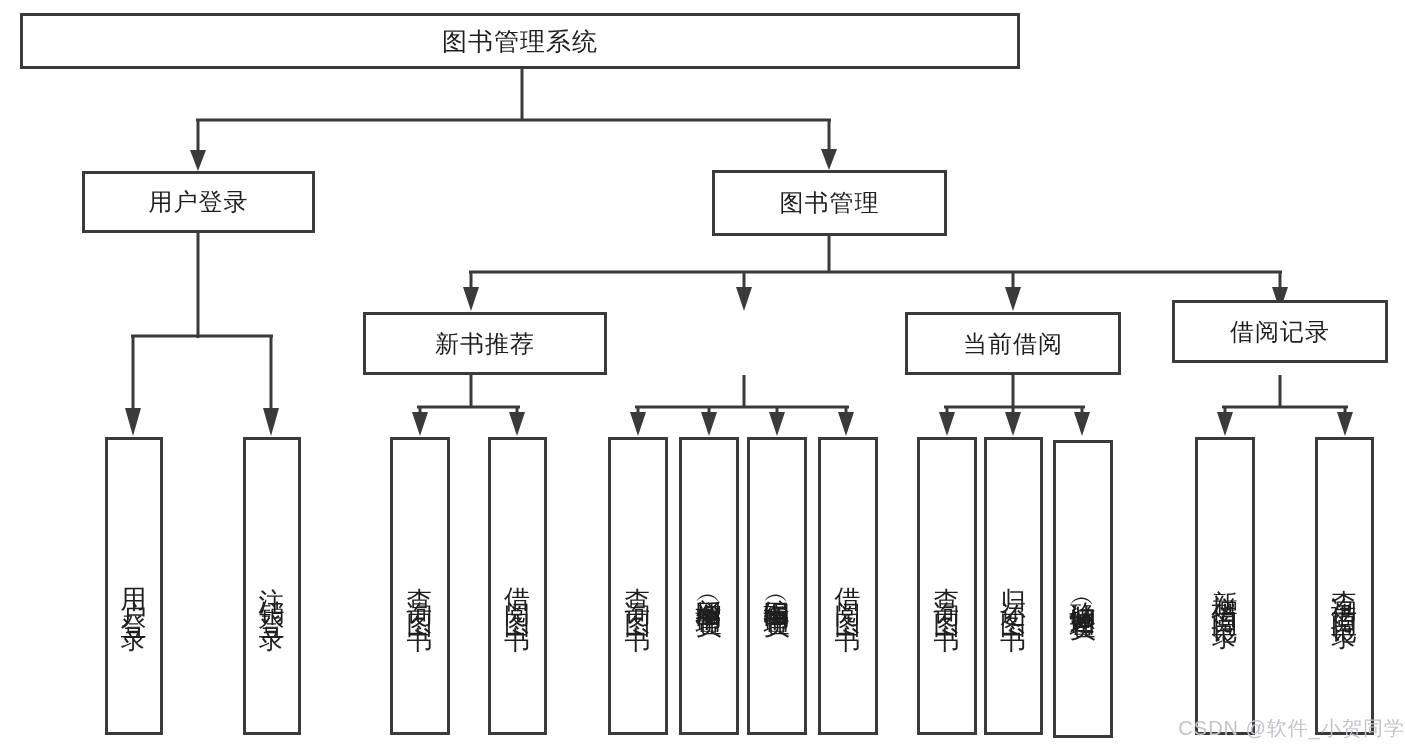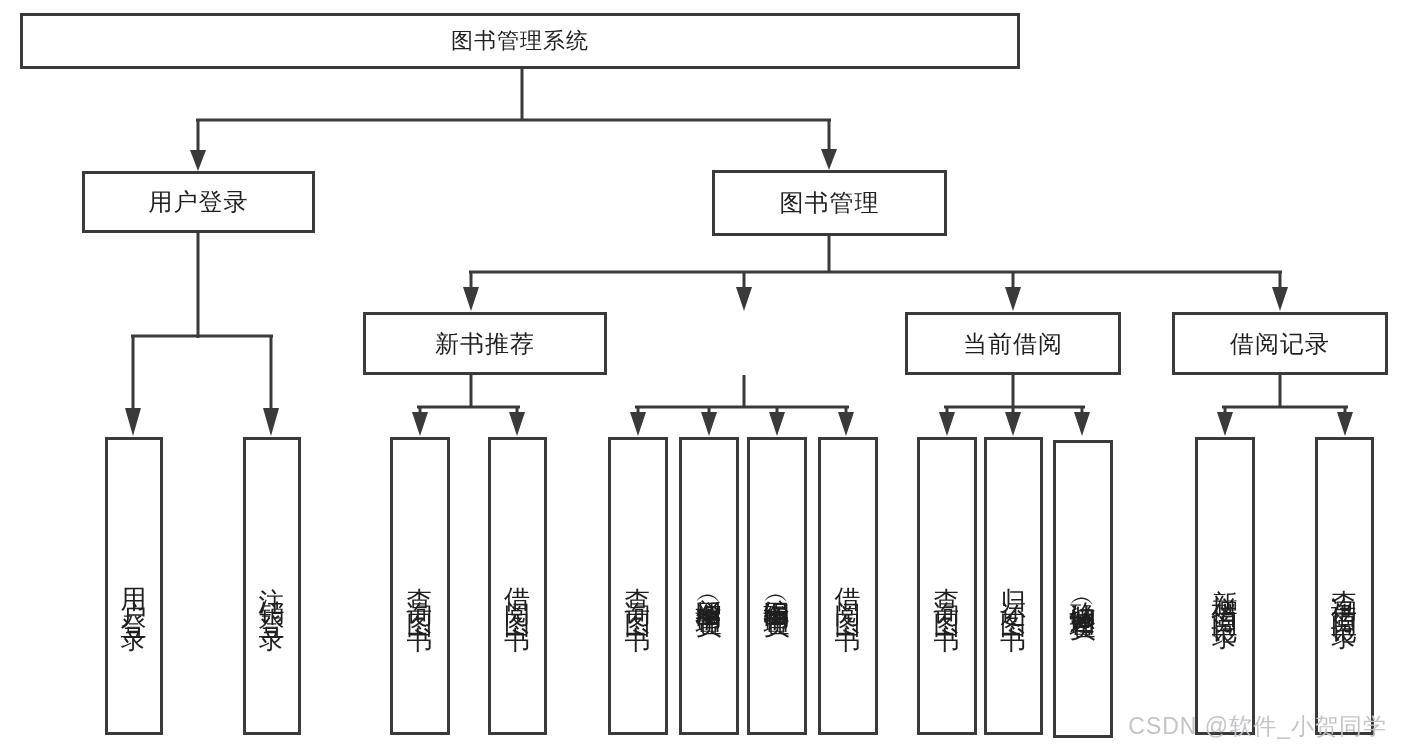--- a/index.html
+++ b/index.html
@@ -29,35 +29,35 @@
     position: absolute;
     border: 3px solid var(--line);
     background: var(--background);
     color: var(--text);
     display: flex;
     align-items: center;
     justify-content: center;
     text-align: center;
   }
   .hbox { font-size: 24px; letter-spacing: 1px; }
-  .root-box { font-size: 22px; }
+  .root-box { font-size: 25px; }
   .vbox {
     writing-mode: vertical-rl;
     text-orientation: mixed;
     font-size: 26px;
     line-height: 1;
   }
   .ls-wide  { letter-spacing: 13px; padding-top: 13px; }
   .ls-mid   { letter-spacing: 7px;  padding-top: 7px; }
   .ls-tight { letter-spacing: 2px;  padding-top: 2px; }
   .watermark {
     position: absolute;
-    right: 18px;
+    right: 0;
     bottom: 5px;
-    font-size: 23px;
+    font-size: 20px;
     color: var(--watermark);
     letter-spacing: 1px;
     white-space: nowrap;
   }
 </style>
 </head>
 <body>
 
 <div class="stage">
 
@@ -123,21 +123,21 @@
     <polygon points="1337,412 1353,412 1345,436"></polygon>
   </svg>
 
   <div class="box hbox root-box" style="left:20px; top:13px; width:1000px; height:56px;">图书管理系统</div>
 
   <div class="box hbox" style="left:82px; top:171px; width:233px; height:62px;">用户登录</div>
   <div class="box hbox" style="left:712px; top:170px; width:235px; height:66px;">图书管理</div>
 
   <div class="box hbox" style="left:363px; top:312px; width:244px; height:63px;">新书推荐</div>
   <div class="box hbox" style="left:905px; top:312px; width:216px; height:63px;">当前借阅</div>
-  <div class="box hbox" style="left:1172px; top:312px; width:216px; height:63px;">借阅记录</div>
+  <div class="box hbox" style="left:1172px; top:300px; width:216px; height:63px;">借阅记录</div>
 
   <div class="box vbox ls-wide" style="left:105px; top:437px; width:58px; height:298px;">用户登录</div>
   <div class="box vbox ls-wide" style="left:243px; top:437px; width:58px; height:298px;">注销登录</div>
 
   <div class="box vbox ls-wide" style="left:390px; top:437px; width:60px; height:298px;">查询图书</div>
   <div class="box vbox ls-wide" style="left:488px; top:437px; width:59px; height:298px;">借阅图书</div>
 
   <div class="box vbox ls-wide" style="left:608px; top:437px; width:60px; height:298px;">查询图书</div>
   <div class="box vbox ls-tight" style="left:679px; top:437px; width:60px; height:298px;">新增图书（管理员）</div>
   <div class="box vbox ls-tight" style="left:747px; top:437px; width:60px; height:298px;">编辑图书（管理员）</div>

